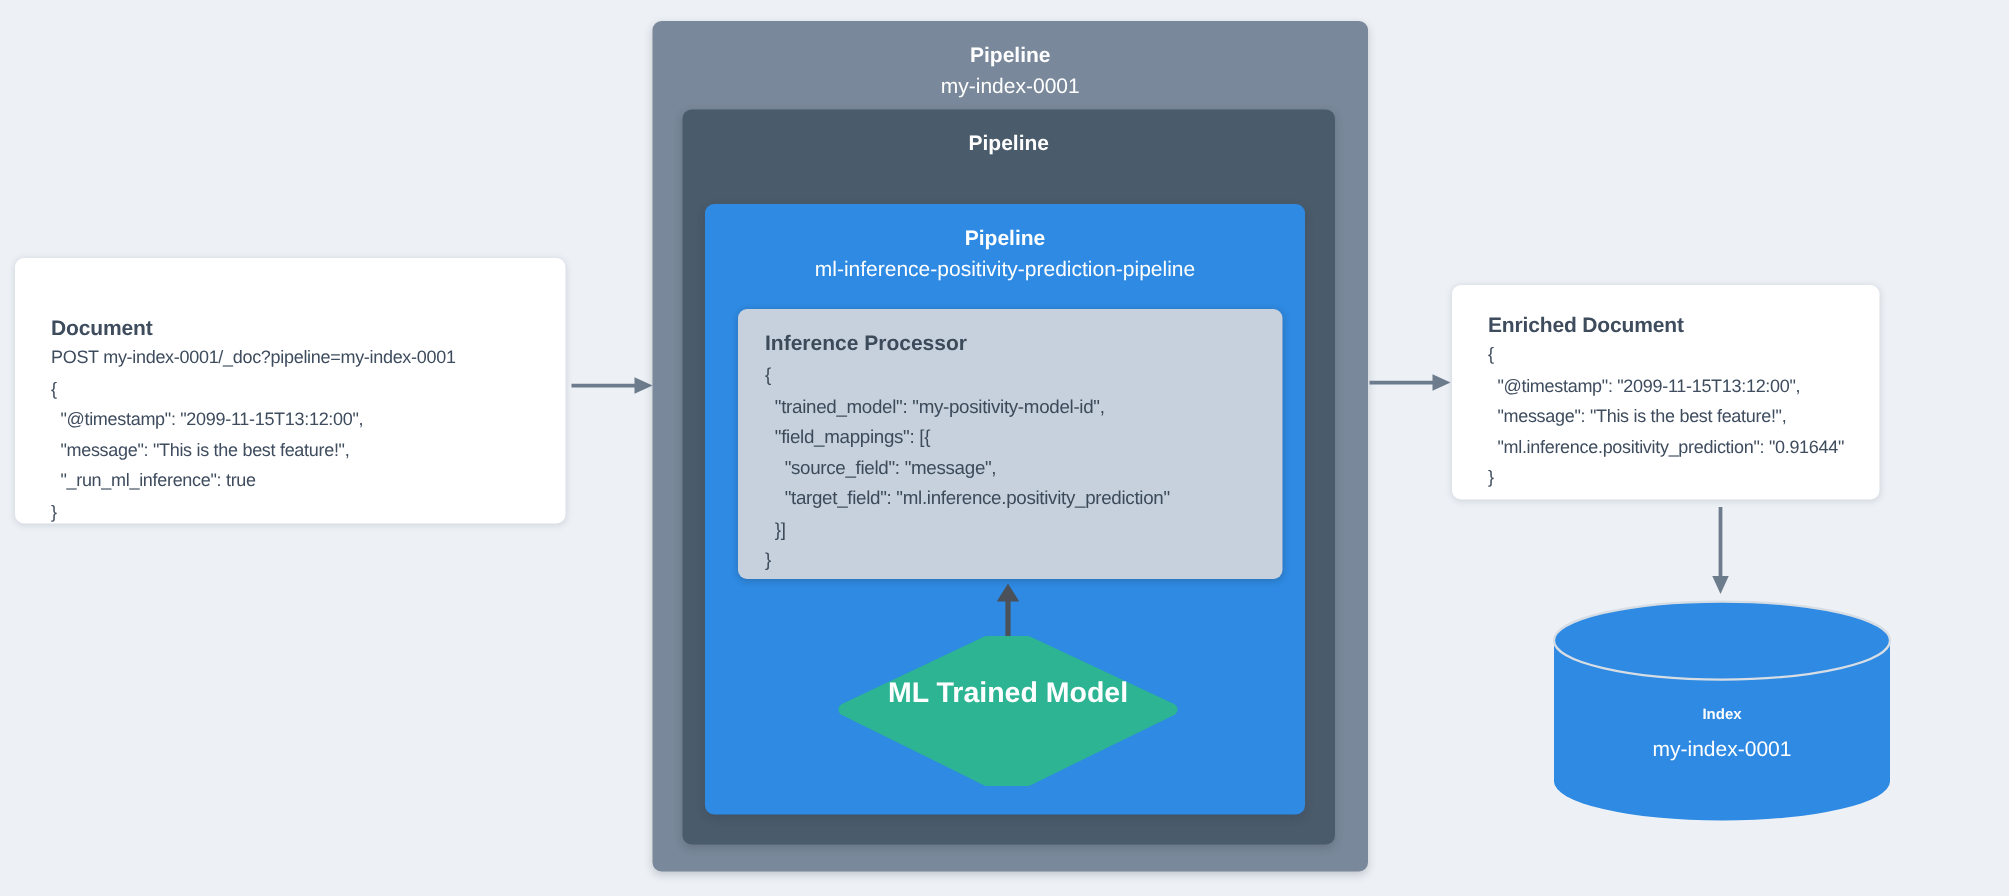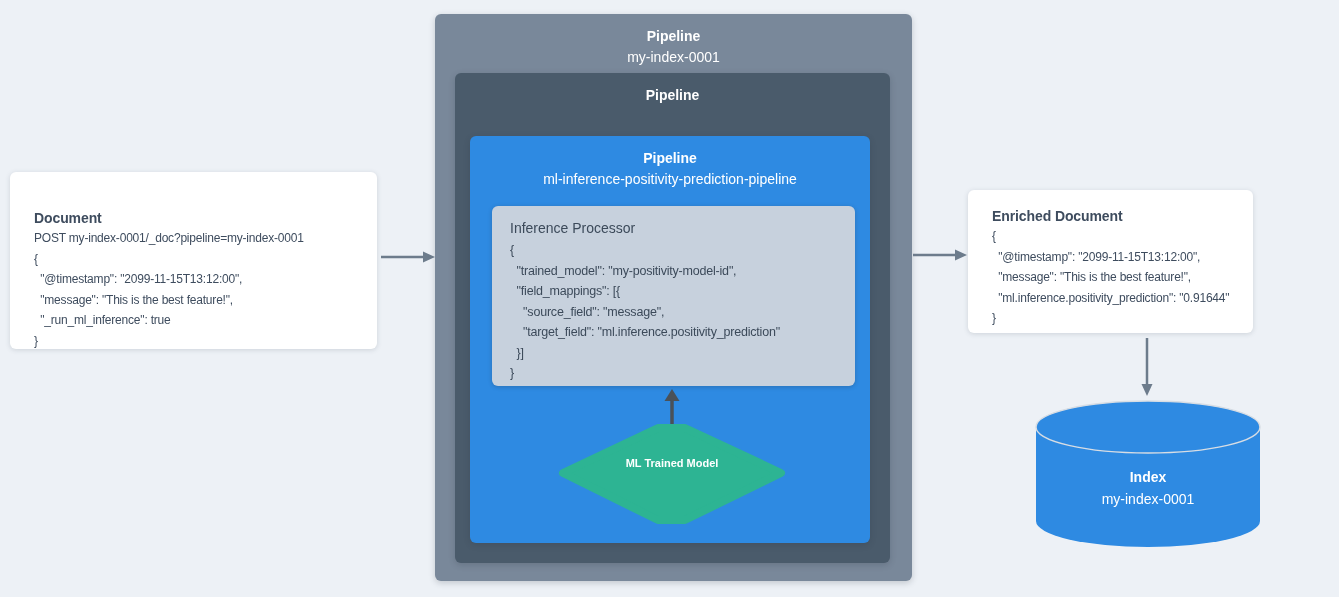--- a/index.html
+++ b/index.html
@@ -25,27 +25,27 @@
   .blue-pipe{background:#2e8ae2;}
   .pipe-head{padding-top:12px;text-align:center;color:#ffffff;}
   .pipe-head .t{font-weight:bold;font-size:14px;line-height:20px;}
   .pipe-head .n{font-size:14px;line-height:22px;}
   
   .proc-box{
     background:#c7d1dd;border-radius:6px;box-sizing:border-box;
     padding:12px 18px;color:#3c4a5a;
     box-shadow:0 1px 4px rgba(30,42,56,.25);
   }
-  .proc-title{font-weight:normal;font-size:14px;line-height:20px;margin-bottom:2px;}
+  .proc-title{font-weight:bold;font-size:14px;line-height:20px;margin-bottom:2px;}
   .proc-box .code-line{font-size:12.5px;line-height:20.5px;}
   
   .shape-label{
     position:absolute;left:0;width:100%;text-align:center;color:#ffffff;pointer-events:none;
   }
-  .shape-label .t{font-weight:bold;font-size:11px;line-height:22px;}
+  .shape-label .t{font-weight:bold;font-size:19px;line-height:22px;}
   .shape-label .n{font-size:15px;line-height:22px;}
   svg{display:block;}
 </style>
 </head>
 <body>
 
 <div class="canvas">
 
   <div class="card abs" style="left:10px;top:172px;width:367px;height:177px;">
     <div class="card-title">Document</div>
@@ -126,18 +126,18 @@
     <line x1="7" y1="0" x2="7" y2="47" stroke="#6d7c8c" stroke-width="2.5"></line>
     <polygon points="1.5,46 12.5,46 7,58" fill="#6d7c8c"></polygon>
   </svg>
 
   <div class="abs" style="left:1034px;top:400px;width:228px;height:150px;">
     <svg width="228" height="150" viewBox="0 0 228 150">
       <path d="M2,27 L2,121 A112,26 0 0 0 226,121 L226,27 Z" fill="#2e8ae2"></path>
       <ellipse cx="114" cy="27" rx="112" ry="26" fill="#2e8ae2" stroke="#d7dde4" stroke-width="1.5"></ellipse>
     </svg>
     <div class="shape-label" style="top:66px;">
-      <div class="t" style="font-size:14px;text-align:center;">Index</div>
+      <div class="t" style="font-size:10px;text-align:center;">Index</div>
       <div class="n" style="font-size:14px;">my-index-0001</div>
     </div>
   </div>
 
 </div>
 
 </body></html>

